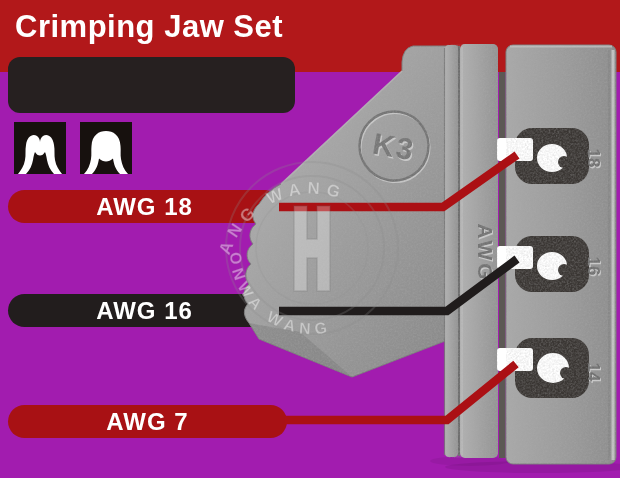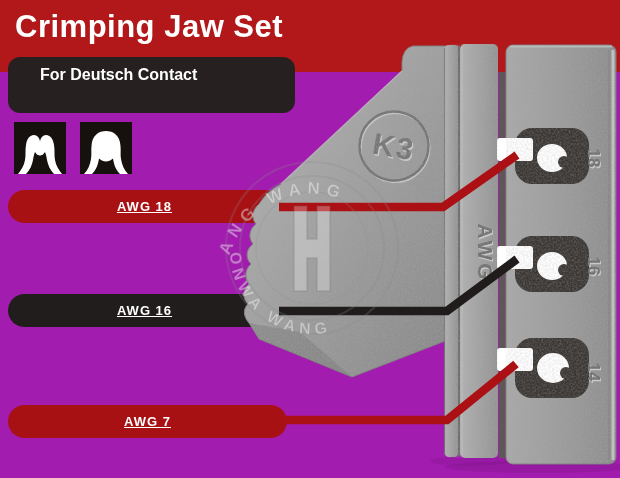--- a/index.html
+++ b/index.html
@@ -16,40 +16,39 @@
   }
   .subbox{
     position:absolute;left:8px;top:57px;width:287px;height:56px;background:#262020;
     border-radius:12px;z-index:3;color:#ffffff;font-weight:bold;font-size:16px;
     line-height:21px;padding:7px 0 0 32px;box-sizing:border-box;white-space:nowrap;
   }
   .icons{position:absolute;left:14px;top:122px;display:flex;gap:14px;z-index:2;}
   .icon-sq{width:52px;height:52px;background:#17110e;}
   .pill{
     position:absolute;height:33px;border-radius:17px;color:#fff;font-weight:bold;
-    font-size:13px;letter-spacing:1px;display:flex;align-items:center;justify-content:center;
-    z-index:2;white-space:nowrap;text-decoration:underline;
+    font-size:24px;letter-spacing:1px;display:flex;align-items:center;justify-content:center;
+    z-index:2;white-space:nowrap;
   }
   .pill-red{background:#a81114;}
   .pill-black{background:#221d1d;}
   #pill-awg18{left:8px;top:190px;width:273px;}
   #pill-awg16{left:8px;top:294px;width:273px;}
   #pill-awg14{left:8px;top:405px;width:279px;}
   .tool-svg{position:absolute;left:0;top:0;z-index:5;}
 </style>
 </head>
 <body>
 
 <div class="stage">
 
   <div class="banner"></div>
   <div class="title">Crimping Jaw Set</div>
 
   <div class="subbox">
-    <div>For Deutsch Contact</div>
   </div>
 
   <div class="icons">
     <div class="icon-sq">
       <svg width="52" height="52" viewBox="0 0 52 52">
         <path fill="#ffffff" d="M4,52 C7,48 10,44 11,38 C12,33 11,28 12,23 C13,14 19,11 23,14
           C25,15.5 26,18 26,20 C26,18 27,15.5 29,14 C33,11 39,14 40,23 C41,28 40,33 41,38
           C42,44 45,48 48,52 L40,52 C36,48 34,43 33,38 C32.5,35 32,32 31,30
           C29.5,32.5 28,33.5 26,33.5 C24,33.5 22.5,32.5 21,30 C20,32 19.5,35 19,38
           C18,43 16,48 12,52 Z"></path>

